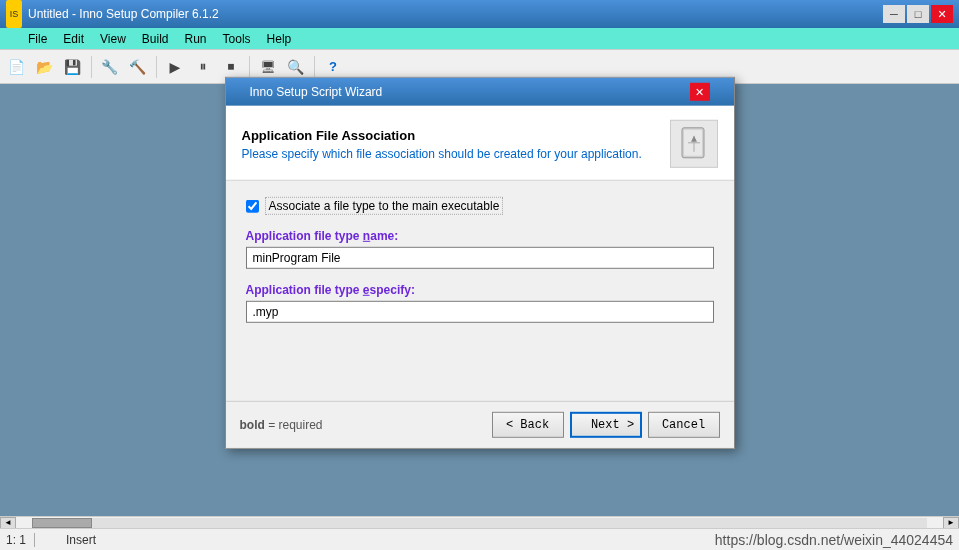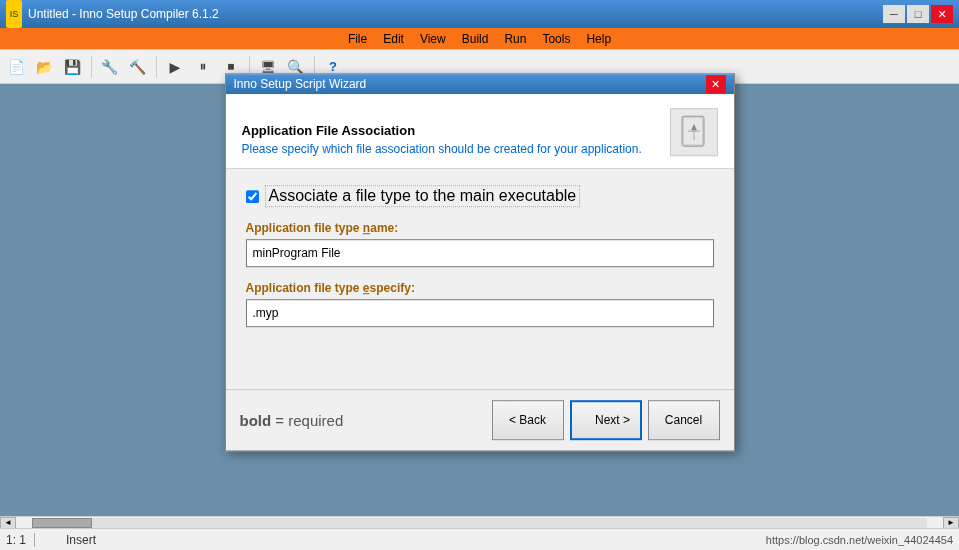--- a/index.html
+++ b/index.html
@@ -69,26 +69,25 @@
       color: #333;
     }
 
     .title-btn-minimize { background: #e0e0e0; }
     .title-btn-maximize { background: #e0e0e0; }
     .title-btn-close { background: #e81123; color: white; }
 
     
     .menu-bar {
       height: 22px;
-      background: #f97316;
+      background: #5eead4;
       border-bottom: 1px solid #ccc;
       display: flex;
       align-items: center;
-      padding: 0 4px;
-      justify-content: center;
+      padding: 0 20px;
     }
 
     .menu-item {
       padding: 2px 8px;
       font-size: 12px;
       color: #000;
       cursor: pointer;
     }
 
     
@@ -138,25 +137,25 @@
       top: 50%;
       left: 50%;
       transform: translate(-50%, -60%);
       width: 510px;
       background: #f0f0f0;
       border: 1px solid #888;
       box-shadow: 3px 3px 10px rgba(0,0,0,0.4);
     }
 
     .dialog-title-bar {
-      height: 20px;
+      height: 28px;
       background: linear-gradient(to bottom, #4a90d9, #2c6fad);
       display: flex;
       align-items: center;
-      padding: 0 8px;
+      padding: 0 24px;
       justify-content: flex-end;
     }
 
     .dialog-title-text {
       color: white;
       font-size: 12px;
       flex: 1;
     }
 
     .dialog-close-btn {
@@ -172,21 +171,21 @@
       justify-content: center;
     }
 
     .dialog-body {
       padding: 0;
     }
 
     
     .dialog-header {
       display: flex;
-      align-items: flex-end;
+      align-items: center;
       padding: 14px 16px 12px 16px;
       border-bottom: 1px solid #ccc;
       background: white;
     }
 
     .dialog-header-text {
       flex: 1;
     }
 
     .dialog-header-title {
@@ -225,80 +224,80 @@
       align-items: center;
       margin-bottom: 14px;
     }
 
     .checkbox-row input[type="checkbox"] {
       margin-right: 6px;
       cursor: pointer;
     }
 
     .checkbox-label {
-      font-size: 16px;
+      font-size: 12px;
       color: #000;
       border: 1px dotted #aaa;
       padding: 1px 3px;
     }
 
     .field-label {
       font-size: 12px;
       font-weight: bold;
       margin-bottom: 4px;
-      color: #a16207;
+      color: #6d28d9;
     }
 
     .field-label span.underline {
       text-decoration: underline;
     }
 
     .text-input {
       width: 100%;
-      height: 28px;
+      height: 22px;
       border: 1px solid #7a7a7a;
       background: white;
       padding: 2px 6px;
       font-size: 12px;
       font-family: inherit;
       margin-bottom: 14px;
     }
 
     
     .dialog-footer {
       display: flex;
       align-items: center;
       padding: 10px 14px;
       border-top: 1px solid #ccc;
       background: #f0f0f0;
     }
 
     .footer-hint {
-      font-size: 15px;
+      font-size: 12px;
       color: #555;
       flex: 1;
     }
 
     .footer-hint b {
       font-weight: bold;
     }
 
     .footer-buttons {
       display: flex;
       gap: 6px;
     }
 
     .dlg-btn {
       width: 72px;
-      height: 40px;
+      height: 26px;
       border: 1px solid #888;
       background: linear-gradient(to bottom, #f5f5f5, #e0e0e0);
       font-size: 12px;
       cursor: pointer;
-      font-family: Liberation Sans, sans-serif;
+      font-family: Liberation Mono, monospace;
     }
 
     .dlg-btn-next {
       background: linear-gradient(to bottom, #f5f5f5, #e0e0e0);
       border: 2px solid #0066cc;
       padding-left: 14px;
     }
 
     
     .status-bar {
@@ -328,21 +327,21 @@
       background: #aaa;
     }
 
     .status-mode {
       font-size: 12px;
       margin-left: 23px;
     }
 
     .status-right {
       margin-left: auto;
-      font-size: 11px;
+      font-size: 14px;
       color: #555;
     }
 
     .scrollbar-area {
       height: 12px;
       background: #f0f0f0;
       border-top: 1px solid #ccc;
       display: flex;
       align-items: center;
     }

